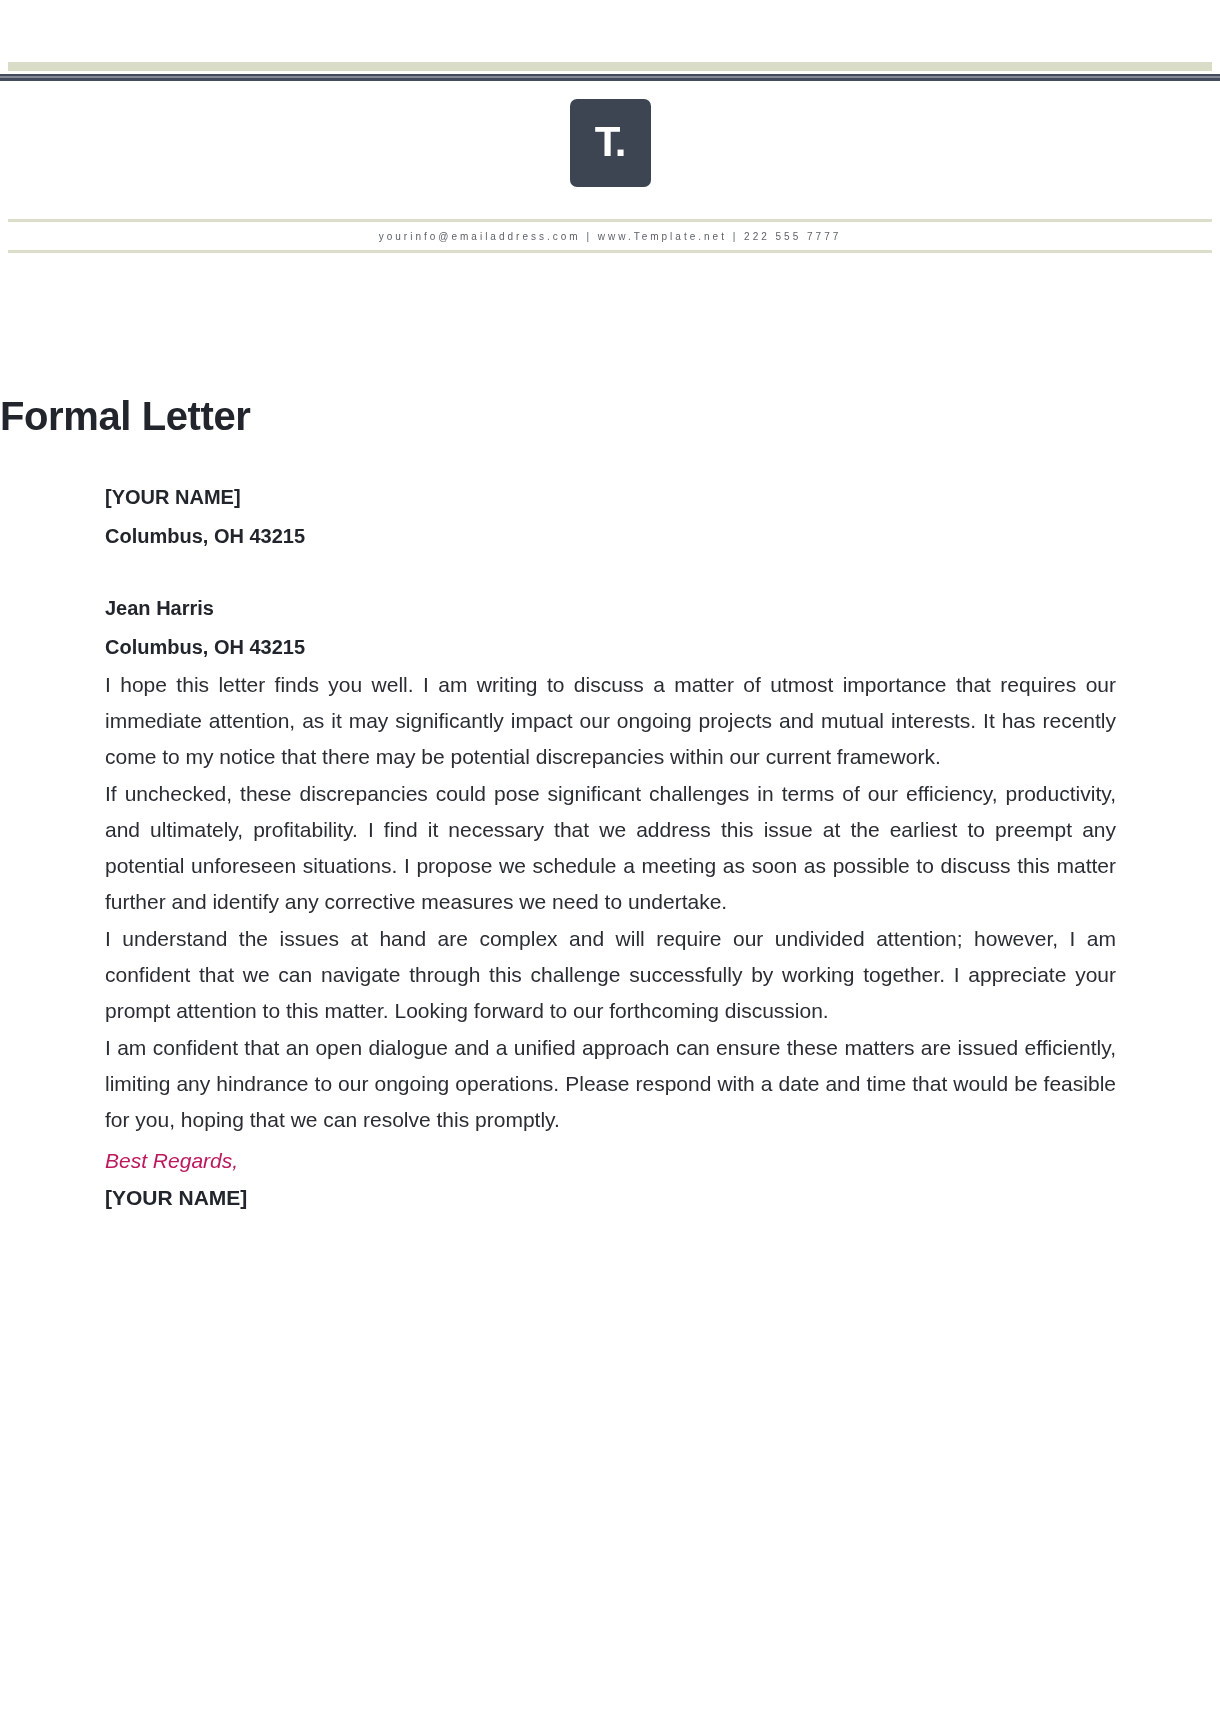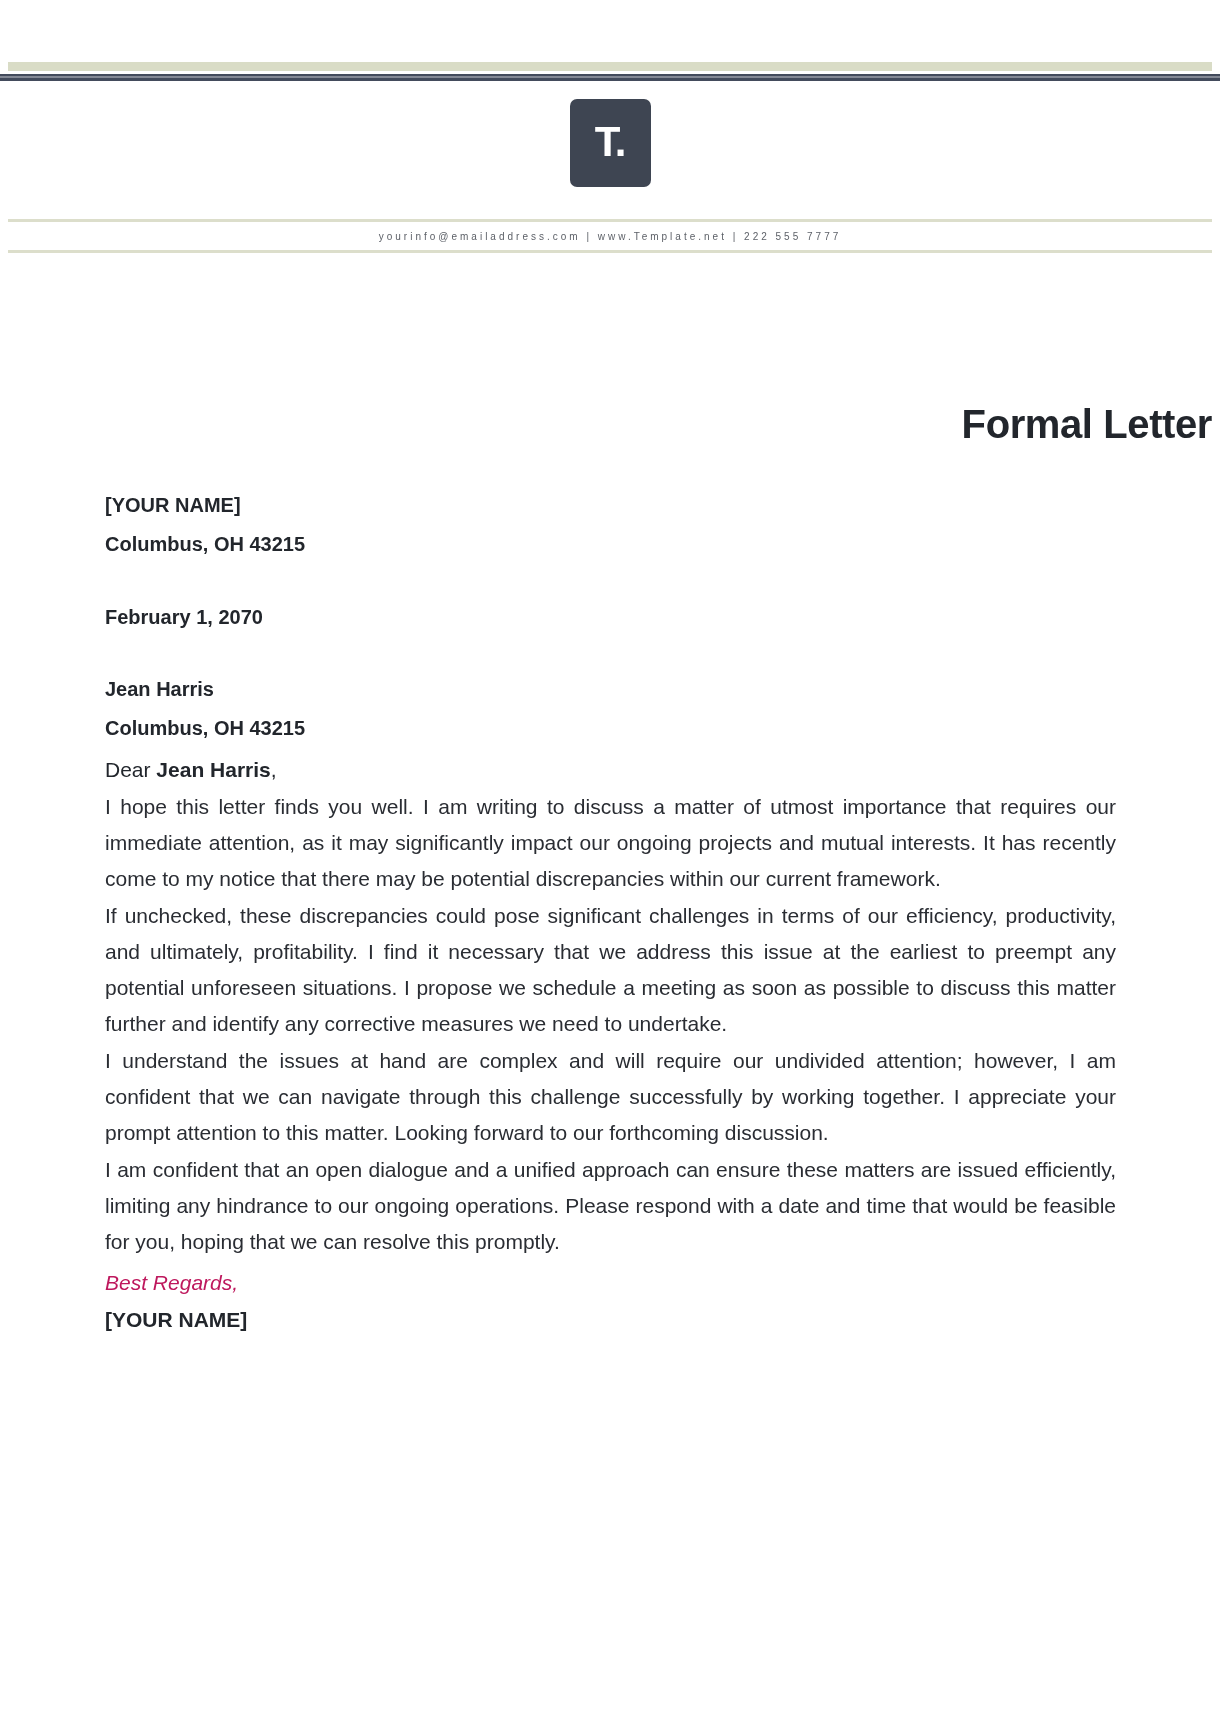--- a/index.html
+++ b/index.html
@@ -95,26 +95,26 @@
   }
 
   
   .sheet {
     position: absolute;
     top: 253px;
     left: 0;
     width: 1220px;
   }
   .doc-title {
-    text-align: right;
+    text-align: left;
     font-size: 40px;
     font-weight: 700;
     color: #22262c;
     letter-spacing: -0.4px;
-    margin: 8px;
+    margin: 0;
     padding-top: 141px;
   }
 
   .letter-body {
     width: 1012px;
     margin: 0 auto;
     padding-left: 1px;
   }
 
   .addr-block { margin-top: 39px; }
@@ -206,28 +206,26 @@
 
   <h1 class="doc-title">Formal Letter</h1>
 
   <div class="letter-body">
 
     <div class="addr-block">
       <div class="addr-line">[YOUR NAME]</div>
       <div class="addr-line">Columbus, OH 43215</div>
     </div>
 
-    <div class="date-line">February 1, 2070</div>
 
     <div class="recipient-block">
       <div class="addr-line">Jean Harris</div>
       <div class="addr-line">Columbus, OH 43215</div>
     </div>
 
-    <div class="salutation"><span>Dear </span><b>Jean Harris</b><span>,</span></div>
 
     <p class="para">I hope this letter finds you well. I am writing to discuss a matter of utmost importance that requires our immediate attention, as it may significantly impact our ongoing projects and mutual interests. It has recently come to my notice that there may be potential discrepancies within our current framework.</p>
     <p class="para">If unchecked, these discrepancies could pose significant challenges in terms of our efficiency, productivity, and ultimately, profitability. I find it necessary that we address this issue at the earliest to preempt any potential unforeseen situations. I propose we schedule a meeting as soon as possible to discuss this matter further and identify any corrective measures we need to undertake.</p>
     <p class="para">I understand the issues at hand are complex and will require our undivided attention; however, I am confident that we can navigate through this challenge successfully by working together. I appreciate your prompt attention to this matter. Looking forward to our forthcoming discussion.</p>
     <p class="para">I am confident that an open dialogue and a unified approach can ensure these matters are issued efficiently, limiting any hindrance to our ongoing operations. Please respond with a date and time that would be feasible for you, hoping that we can resolve this promptly.</p>
 
     <div class="closing">Best Regards,</div>
     <div class="signature">[YOUR NAME]</div>
 
 

